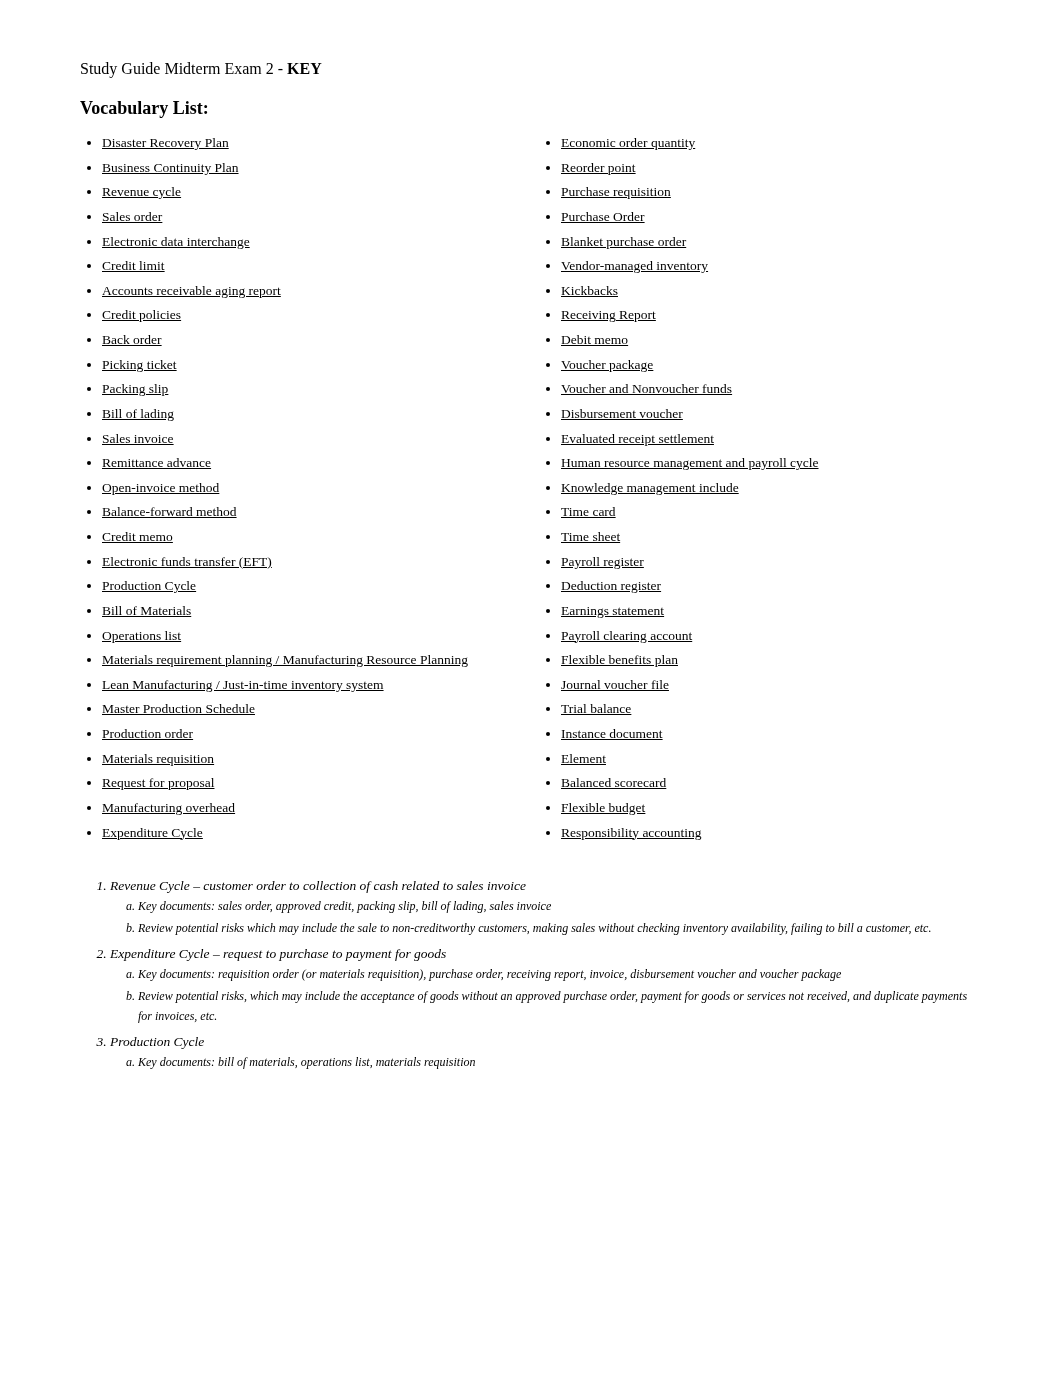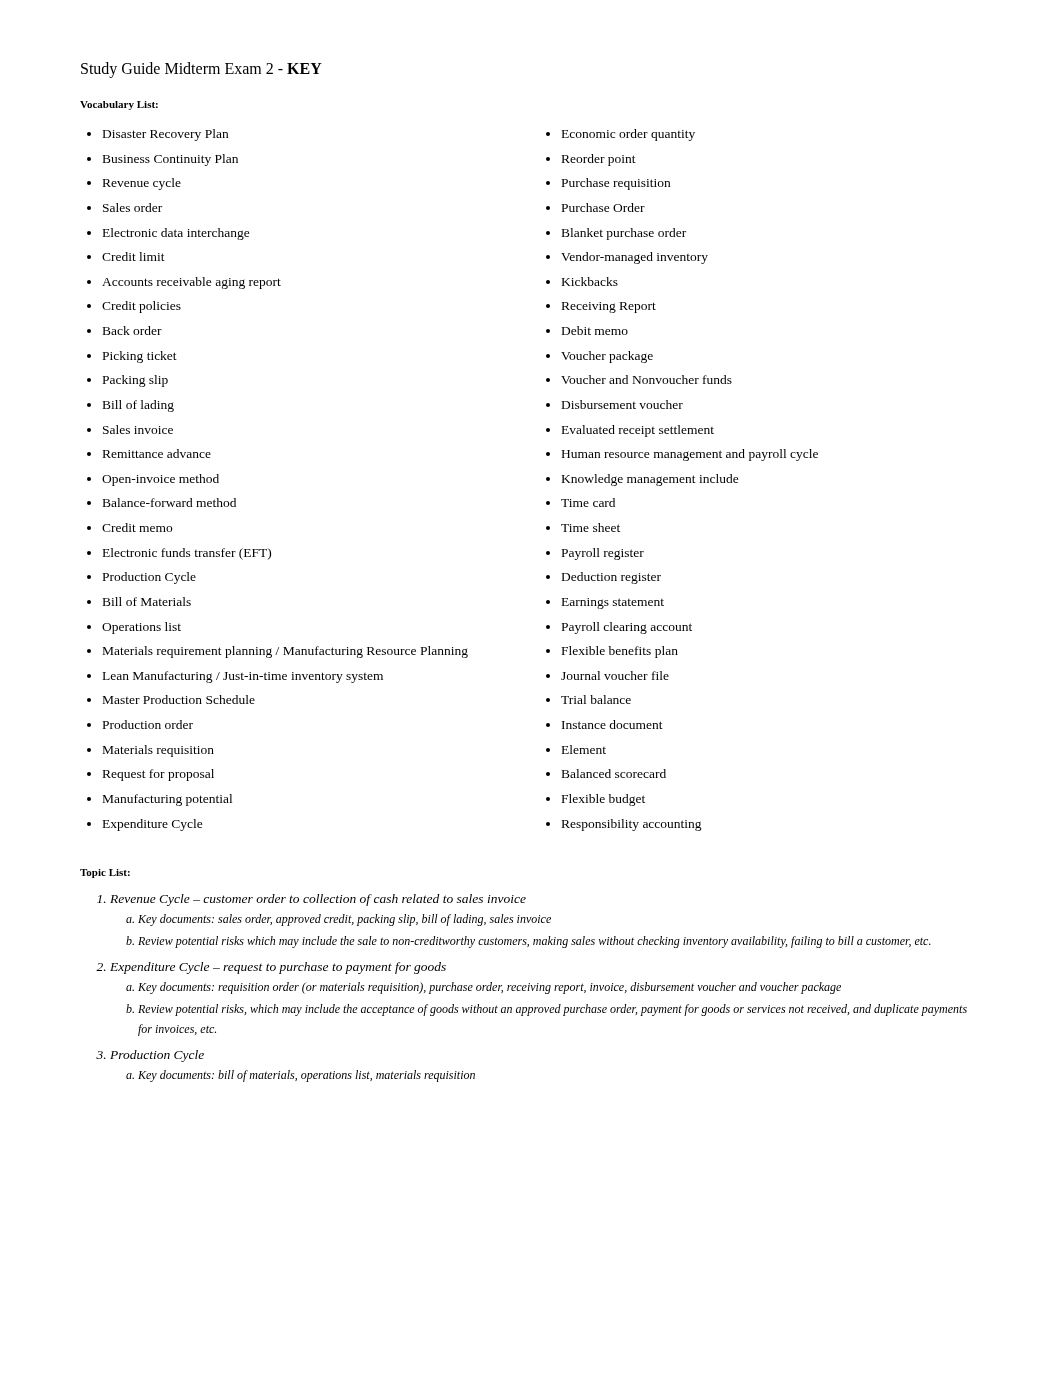--- a/index.html
+++ b/index.html
@@ -18,27 +18,28 @@
     }
     .header-line {
       font-size: 16px;
       margin-bottom: 20px;
     }
     .header-line strong {
       font-weight: bold;
     }
     .section-title {
       font-weight: bold;
-      font-size: 11px;
+      font-size: 18px;
       margin-bottom: 12px;
     }
     .vocab-container {
       display: flex;
       gap: 16px;
       margin-bottom: 30px;
+      text-decoration: underline;
     }
     .vocab-col {
       flex: 1;
       padding-right: 20px;
     }
     .vocab-col ul {
       list-style-type: disc;
       padding-left: 22px;
       line-height: 1.75;
     }
@@ -103,21 +104,21 @@
         <li>Electronic funds transfer (EFT)</li>
         <li>Production Cycle</li>
         <li>Bill of Materials</li>
         <li>Operations list</li>
         <li>Materials requirement planning / Manufacturing Resource Planning</li>
         <li>Lean Manufacturing / Just-in-time inventory system</li>
         <li>Master Production Schedule</li>
         <li>Production order</li>
         <li>Materials requisition</li>
         <li>Request for proposal</li>
-        <li>Manufacturing potential</li>
+        <li>Manufacturing overhead</li>
         <li>Expenditure Cycle</li>
       </ul>
   </div>
   <div class="vocab-col">
     <ul id="vocab-col2">
         <li>Economic order quantity</li>
         <li>Reorder point</li>
         <li>Purchase requisition</li>
         <li>Purchase Order</li>
         <li>Blanket purchase order</li>
@@ -143,21 +144,20 @@
         <li>Instance document</li>
         <li>Element</li>
         <li>Balanced scorecard</li>
         <li>Flexible budget</li>
         <li>Responsibility accounting</li>
       </ul>
   </div>
 </div>
 
 <div class="topic-section">
-  <p class="section-title">Topic List:</p>
   <ol class="topic-list" id="topic-list">
       <li>Revenue Cycle – customer order to collection of cash related to sales invoice<ul>
           <li>Key documents: sales order, approved credit, packing slip, bill of lading, sales invoice</li>
           <li>Review potential risks which may include the sale to non-creditworthy customers, making sales without checking inventory availability, failing to bill a customer, etc.</li>
         </ul></li>
       <li>Expenditure Cycle – request to purchase to payment for goods<ul>
           <li>Key documents: requisition order (or materials requisition), purchase order, receiving report, invoice, disbursement voucher and voucher package</li>
           <li>Review potential risks, which may include the acceptance of goods without an approved purchase order, payment for goods or services not received, and duplicate payments for invoices, etc.</li>
         </ul></li>
       <li>Production Cycle<ul>

